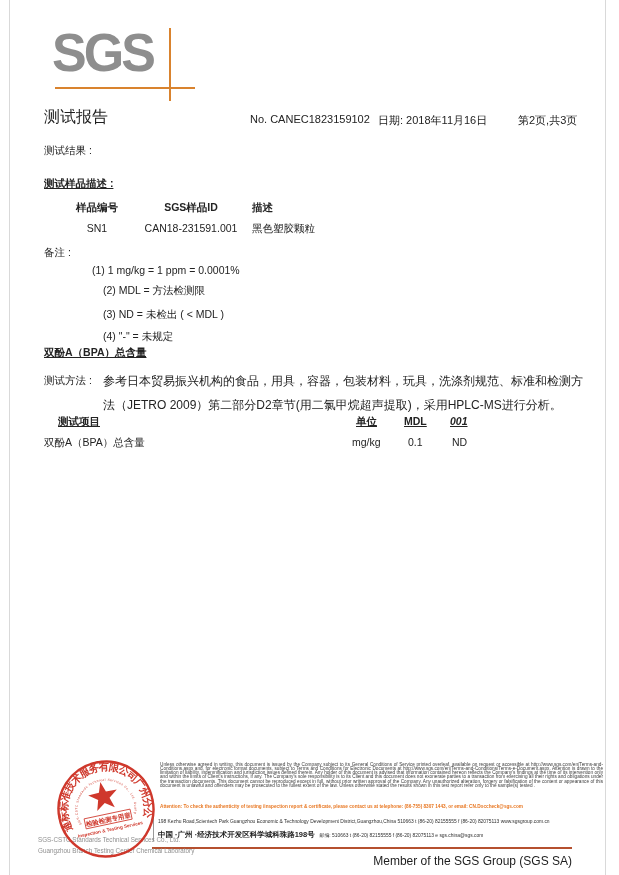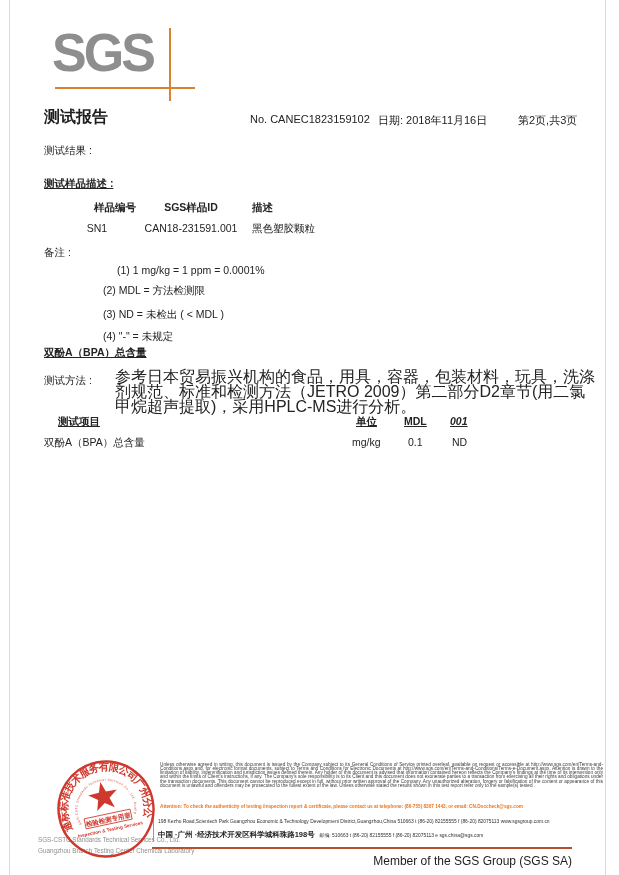--- a/index.html
+++ b/index.html
@@ -8,32 +8,32 @@
     font-family:"Liberation Sans",sans-serif;color:#232323;
   }
   .edge{position:absolute;top:0;bottom:0;width:1px;background:#d9d9d9;}
   .edge.left{left:9px;}
   .edge.right{left:605px;}
   
   .logo{position:absolute;left:52px;top:22px;font-size:52px;font-weight:900;
         color:#8e8e8e;letter-spacing:-3px;line-height:60px;transform:scaleY(1.04);}
   .logo-hline{position:absolute;left:55px;top:87px;width:140px;height:2px;background:#d9832e;}
   .logo-vline{position:absolute;left:169px;top:28px;width:2px;height:73px;background:#d9832e;}
-  .doc-title{position:absolute;left:44px;top:107px;font-size:16px;font-weight:bold;color:#1e1e1e;}
+  .doc-title{position:absolute;left:44px;top:107px;font-size:16px;font-weight:normal;color:#1e1e1e;}
   .report-no{position:absolute;left:218px;top:113px;font-size:11px;padding-left:32px;}
   .report-date{position:absolute;left:378px;top:113px;font-size:11px;}
   .report-page{position:absolute;left:518px;top:113px;font-size:11px;}
   
   .t{position:absolute;font-size:10.5px;white-space:nowrap;}
   .bold{font-weight:bold;}
   .ul{text-decoration:underline;}
   .it{font-style:italic;}
   .ctr{text-align:center;}
-  .method-text{position:absolute;left:103px;top:369px;width:486px;font-size:16px;
-               line-height:15px;white-space:normal;margin-left:12px;}
+  .method-text{position:absolute;left:103px;top:369px;width:486px;font-size:12px;
+               line-height:24px;white-space:normal;}
   
   .legal{position:absolute;left:160px;top:763px;width:443px;font-size:4.7px;
          line-height:4.15px;color:#3c3c3c;text-align:justify;}
   .attention{position:absolute;left:160px;top:805px;width:443px;font-size:4.7px;
              line-height:4.6px;color:#e87722;font-weight:bold;}
   .addr{position:absolute;left:153px;top:817px;width:450px;border-left:1px solid #9a9a9a;
         padding-left:4px;}
   .addr-l1{font-size:4.9px;color:#2f2f2f;white-space:nowrap;line-height:9px;}
   .addr-l2{white-space:nowrap;line-height:11px;}
   .addr-cn{font-size:7.5px;font-weight:bold;color:#1d1d1d;}
@@ -58,29 +58,29 @@
   <div class="logo-vline"></div>
 
   <div class="doc-title">测试报告</div>
   <div class="report-no">No. CANEC1823159102</div>
   <div class="report-date">日期: 2018年11月16日</div>
   <div class="report-page">第2页,共3页</div>
 
   <div class="t" style="left:44px;top:144px;">测试结果 :</div>
   <div class="t bold ul" style="left:44px;top:177px;">测试样品描述 :</div>
 
-  <div class="t bold ctr" style="left:58px;top:201px;width:78px;text-align:right;">样品编号</div>
+  <div class="t bold ctr" style="left:58px;top:201px;width:78px;">样品编号</div>
   <div class="t bold ctr" style="left:142px;top:201px;width:98px;">SGS样品ID</div>
   <div class="t bold" style="left:252px;top:201px;">描述</div>
   <div class="t ctr" style="left:58px;top:222px;width:78px;">SN1</div>
   <div class="t ctr" style="left:142px;top:222px;width:98px;">CAN18-231591.001</div>
   <div class="t" style="left:252px;top:222px;">黑色塑胶颗粒</div>
 
   <div class="t" style="left:44px;top:246px;">备注 :</div>
-  <div class="t" style="left:117px;top:264px;">(1) 1 mg/kg = 1 ppm = 0.0001%</div>
+  <div class="t" style="left:92px;top:264px;">(1) 1 mg/kg = 1 ppm = 0.0001%</div>
   <div class="t" style="left:103px;top:284px;">(2) MDL = 方法检测限</div>
   <div class="t" style="left:103px;top:308px;">(3) ND = 未检出 ( &lt; MDL )</div>
   <div class="t" style="left:103px;top:330px;">(4) "-" = 未规定</div>
 
   <div class="t bold ul" style="left:44px;top:346px;">双酚A（BPA）总含量</div>
   <div class="t" style="left:44px;top:374px;">测试方法 :</div>
   <div class="method-text">参考日本贸易振兴机构的食品，用具，容器，包装材料，玩具，洗涤剂规范、标准和检测方法（JETRO 2009）第二部分D2章节(用二氯甲烷超声提取)，采用HPLC-MS进行分析。</div>
 
   <div class="t bold ul" style="left:58px;top:415px;">测试项目</div>
   <div class="t bold ul" style="left:356px;top:415px;">单位</div>

